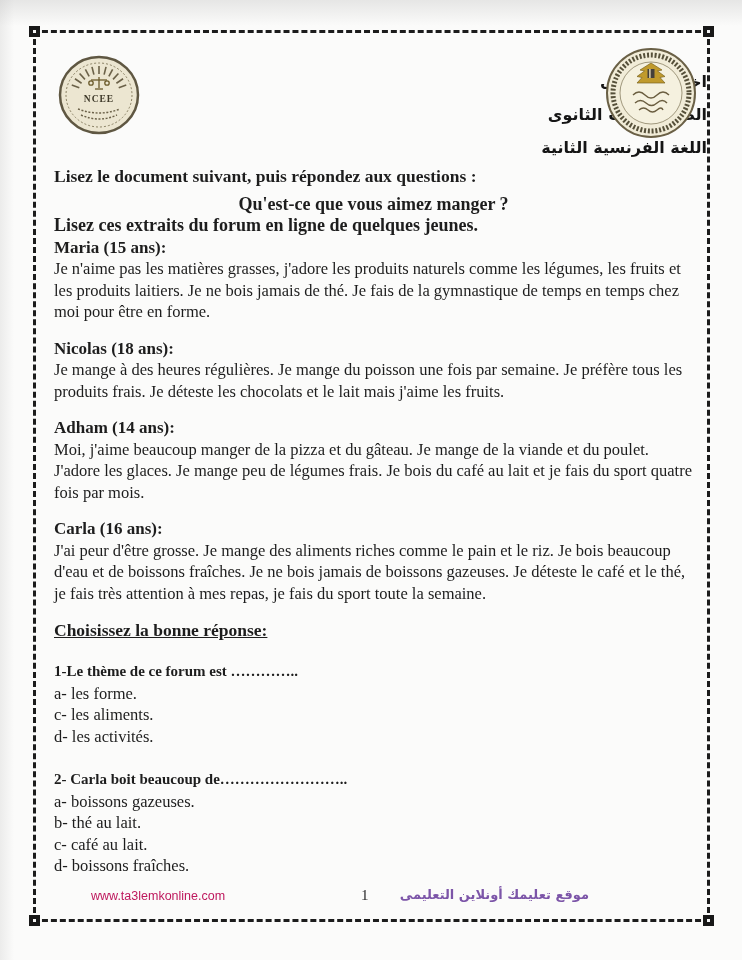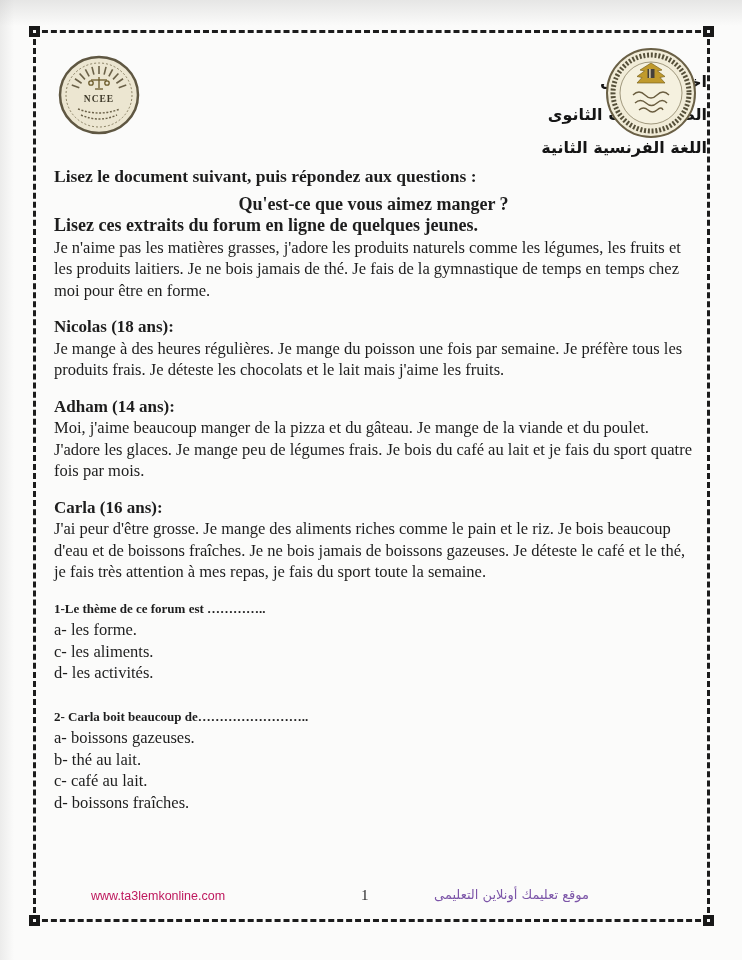--- a/index.html
+++ b/index.html
@@ -33,36 +33,36 @@
     direction:rtl;
   }
 
   .content{padding:0 14px 0 18px;font-size:16.5px;line-height:21.5px;}
   .instruction{font-weight:bold;font-size:17.5px;line-height:22px;margin:0;}
   .doc-title{text-align:center;font-weight:bold;font-size:18px;line-height:22px;margin:6px 0 0;}
   .forum-intro{font-weight:bold;font-size:18px;margin:0;}
   .post-author{font-weight:bold;font-size:17px;margin:0;}
   .post-text{margin:0 0 15px;}
   .choose-heading{font-weight:bold;text-decoration:underline;font-size:17.5px;line-height:22px;margin:14px 0 0;}
-  .q-stem{font-weight:bold;font-size:13px;margin:2px 0 0;}
+  .q-stem{font-weight:bold;font-size:15px;margin:20px 0 0;}
   .q-stem.second{margin-top:22px;}
   .q-option{margin:0;}
 
   .footer{position:absolute;left:0;right:0;bottom:12px;height:20px;font-size:13px;}
   .footer .site-url{
     position:absolute;left:55px;top:2px;
     font-family:"Liberation Sans", sans-serif;font-size:12.5px;color:#be185d;
   }
   .footer .page-num{
     position:absolute;left:49%;top:0;transform:translateX(-50%);
     font-size:15px;color:#2a2a2a;
   }
   .footer .site-name-ar{
     position:absolute;right:118px;top:0;direction:rtl;
-    font-family:"DejaVu Sans", sans-serif;font-size:13px;color:#7c55a8;
+    font-family:"DejaVu Sans", sans-serif;font-size:13px;color:#7c55a8;font-weight:bold;
   }
 </style>
 </head>
 <body>
 
 <div class="scan-shade"></div>
 
 <div class="frame">
   <div class="corner tl"></div>
   <div class="corner tr"></div>
@@ -120,35 +120,37 @@
       <div>اللغة الفرنسية الثانية</div>
     </div>
   </div>
 
   <div class="content">
     <p class="instruction">Lisez le document suivant, puis répondez aux questions :</p>
     <p class="doc-title">Qu'est-ce que  vous aimez manger ?</p>
     <p class="forum-intro">Lisez ces extraits du forum en ligne de quelques jeunes.</p>
 
     <div>
+      <p class="post-author">Maria (15 ans):</p>
       <p class="post-text">Je  n'aime pas  les matières grasses, j'adore  les produits naturels  comme les légumes, les fruits et les produits laitiers. Je ne bois jamais de thé. Je fais de la gymnastique de temps en temps chez moi pour être en forme.</p>
     </div>
     <div>
       <p class="post-author">Nicolas (18 ans):</p>
       <p class="post-text">Je mange à des heures régulières. Je mange du poisson une fois par semaine. Je préfère tous les produits frais. Je déteste les chocolats et le lait mais j'aime les fruits.</p>
     </div>
     <div>
       <p class="post-author">Adham (14 ans):</p>
       <p class="post-text">Moi, j'aime beaucoup manger de la pizza et du gâteau. Je mange de la viande et du poulet. J'adore les glaces. Je mange peu de légumes frais. Je bois du café au lait et je fais du sport quatre  fois par mois.</p>
     </div>
     <div>
       <p class="post-author">Carla (16 ans):</p>
       <p class="post-text">J'ai peur d'être grosse. Je mange des aliments riches  comme le pain et le riz. Je bois beaucoup d'eau et de boissons fraîches. Je ne bois jamais  de boissons gazeuses. Je déteste le café et le thé, je fais très attention à mes repas, je fais du sport toute la semaine.</p>
     </div>
 
+    <p class="choose-heading">Choisissez la bonne réponse:</p>
 
     <div>
       <p class="q-stem">1-Le thème de ce forum  est …………..</p>
       <p class="q-option">a- les forme.</p>
       <p class="q-option">c- les aliments.</p>
       <p class="q-option">d- les activités.</p>
     </div>
 
     <div>
       <p class="q-stem second">2- Carla boit beaucoup de……………………..</p>

